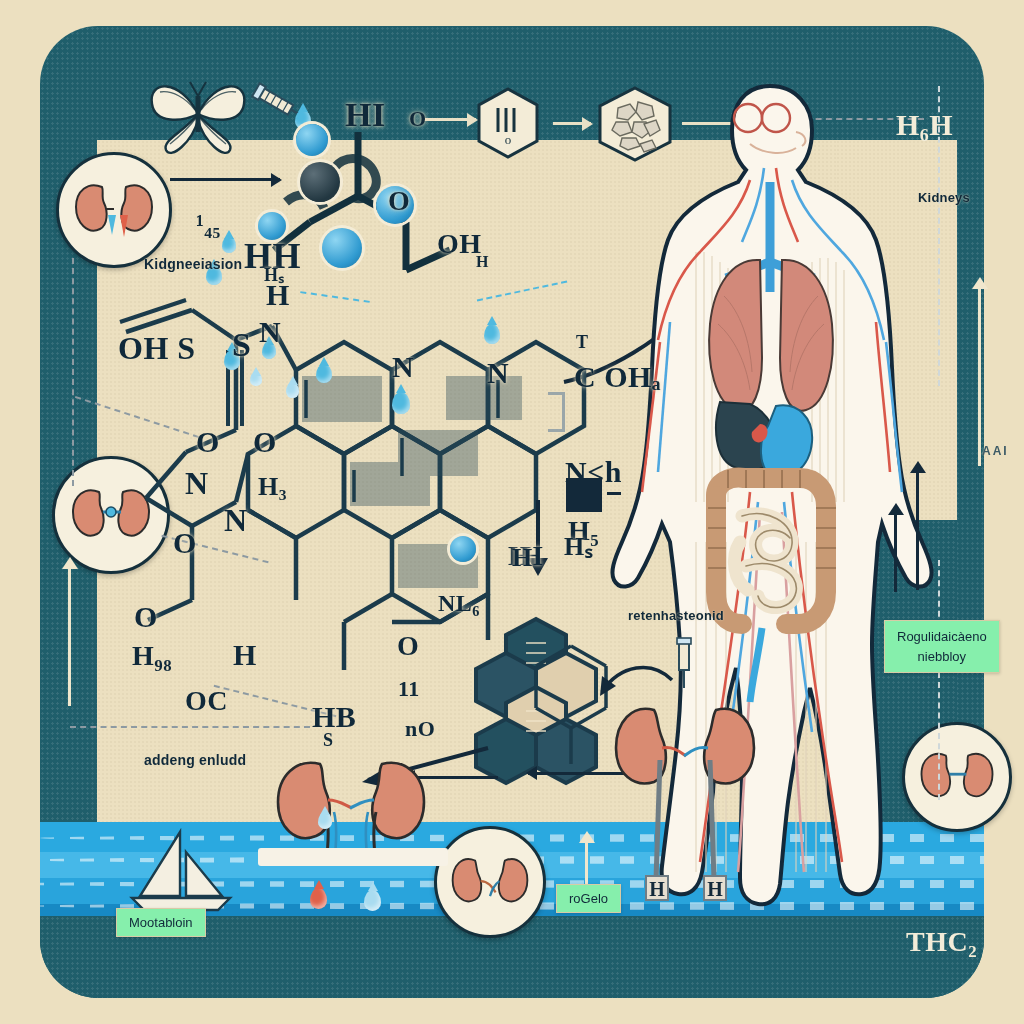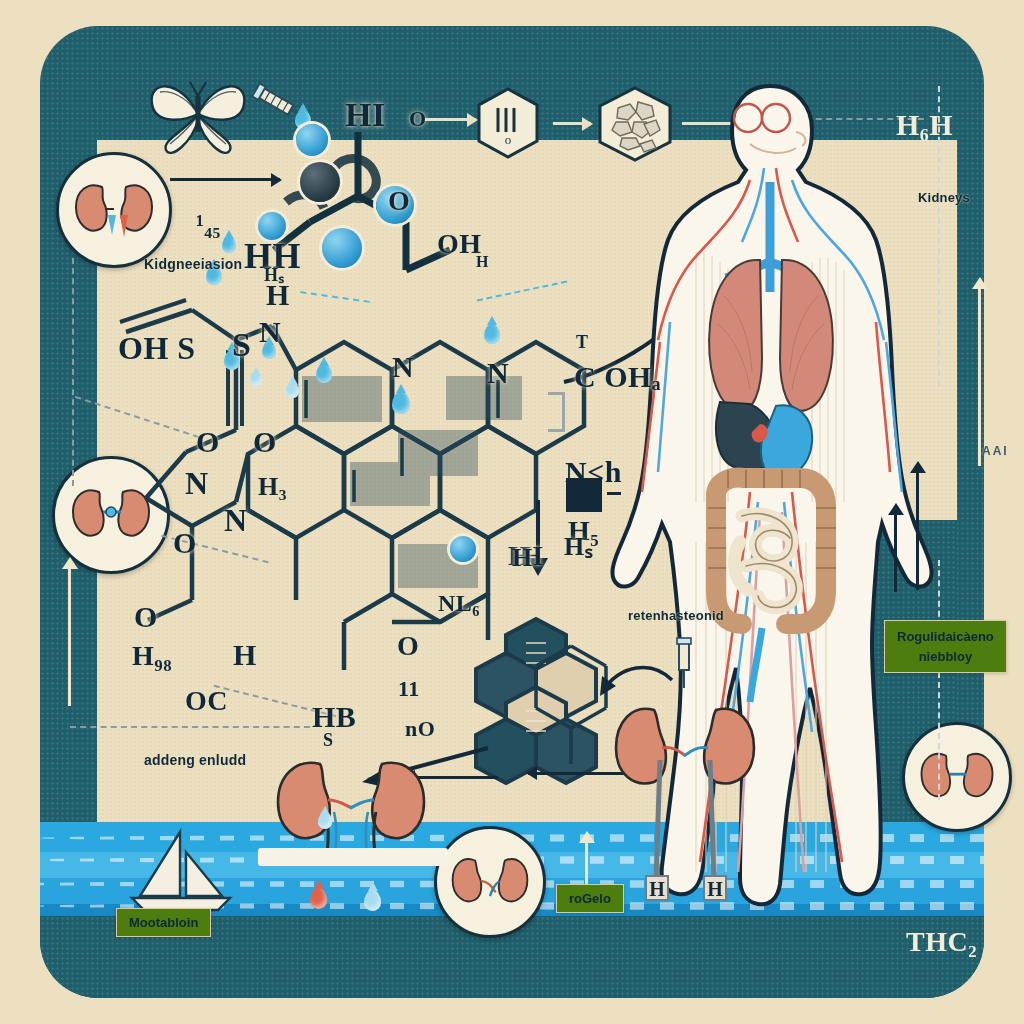--- a/index.html
+++ b/index.html
@@ -69,22 +69,22 @@
     white-space:nowrap;letter-spacing:.5px;
   }
   .lbl{
     position:absolute;color:#10293a;font-weight:700;font-size:13px;
     white-space:nowrap;letter-spacing:.2px;
     text-shadow:0 0 2px rgba(236,224,192,.9);
     padding-left:32px;
   }
   .lbl.blur{filter:blur(.25px);}
   .tagbox{
-    position:absolute;background:#4d7c0f;border:1px solid #d8cba6;
-    padding:6px 12px;color:#10293a;font-weight:700;font-size:13px;
+    position:absolute;background:#86efac;border:1px solid #d8cba6;
+    padding:6px 12px;color:#10293a;font-weight:400;font-size:13px;
     white-space:nowrap;box-shadow:0 1px 3px rgba(0,0,0,.18);
   }
   .title-txt{
     position:absolute;color:#14313f;font-weight:700;
     letter-spacing:1.5px;line-height:1.35;white-space:nowrap;
     font-family:"Liberation Sans", sans-serif;
     text-shadow:0 0 2px rgba(236,224,192,.8);
   }
 
   

